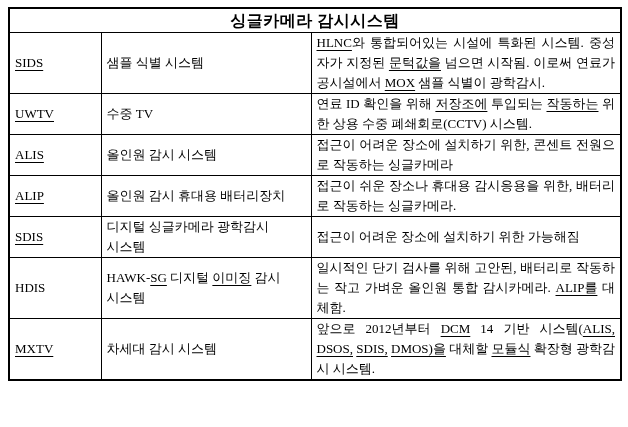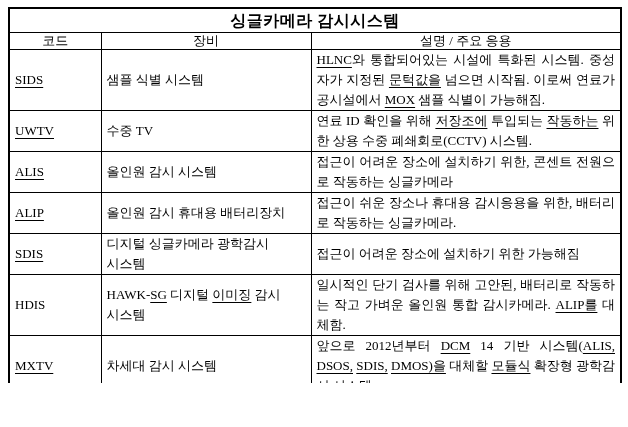--- a/index.html
+++ b/index.html
@@ -83,31 +83,26 @@
   <table class="doc-table">
     <colgroup>
       <col style="width:92px">
       <col style="width:210px">
       <col style="width:310px">
     </colgroup>
     <thead>
       <tr class="title-row">
         <th colspan="3">싱글카메라 감시시스템</th>
       </tr>
-      <tr class="header-row">
-        <th>코드</th>
-        <th>장비</th>
-        <th>설명 / 주요 응용</th>
-      </tr>
     </thead>
     <tbody id="table-body">
   <tr>
     <td class="code-cell"><span class="sp">SIDS</span></td>
     <td class="equip-cell"><span>샘플 식별 시스템</span></td>
-    <td class="desc-cell"><span class="sp">HLNC</span><span>와 통합되어있는 시설에 특화된 시스템. 중성자가 지정된 </span><span class="sp">문턱값을</span><span> 넘으면 시작됨. 이로써 연료가공시설에서 </span><span class="sp">MOX</span><span> 샘플 식별이 가능해짐.</span></td>
+    <td class="desc-cell"><span class="sp">HLNC</span><span>와 통합되어있는 시설에 특화된 시스템. 중성자가 지정된 </span><span class="sp">문턱값을</span><span> 넘으면 시작됨. 이로써 연료가공시설에서 </span><span class="sp">MOX</span><span> 샘플 식별이 광학감시.</span></td>
   </tr>
 
 
   <tr>
     <td class="code-cell"><span class="sp">UWTV</span></td>
     <td class="equip-cell"><span>수중 TV</span></td>
     <td class="desc-cell"><span>연료 ID 확인을 위해 </span><span class="sp">저장조에</span><span> 투입되는 </span><span class="sp">작동하는</span><span> 위한 상용 수중 폐쇄회로(CCTV) 시스템.</span></td>
   </tr>
 
   <tr>

